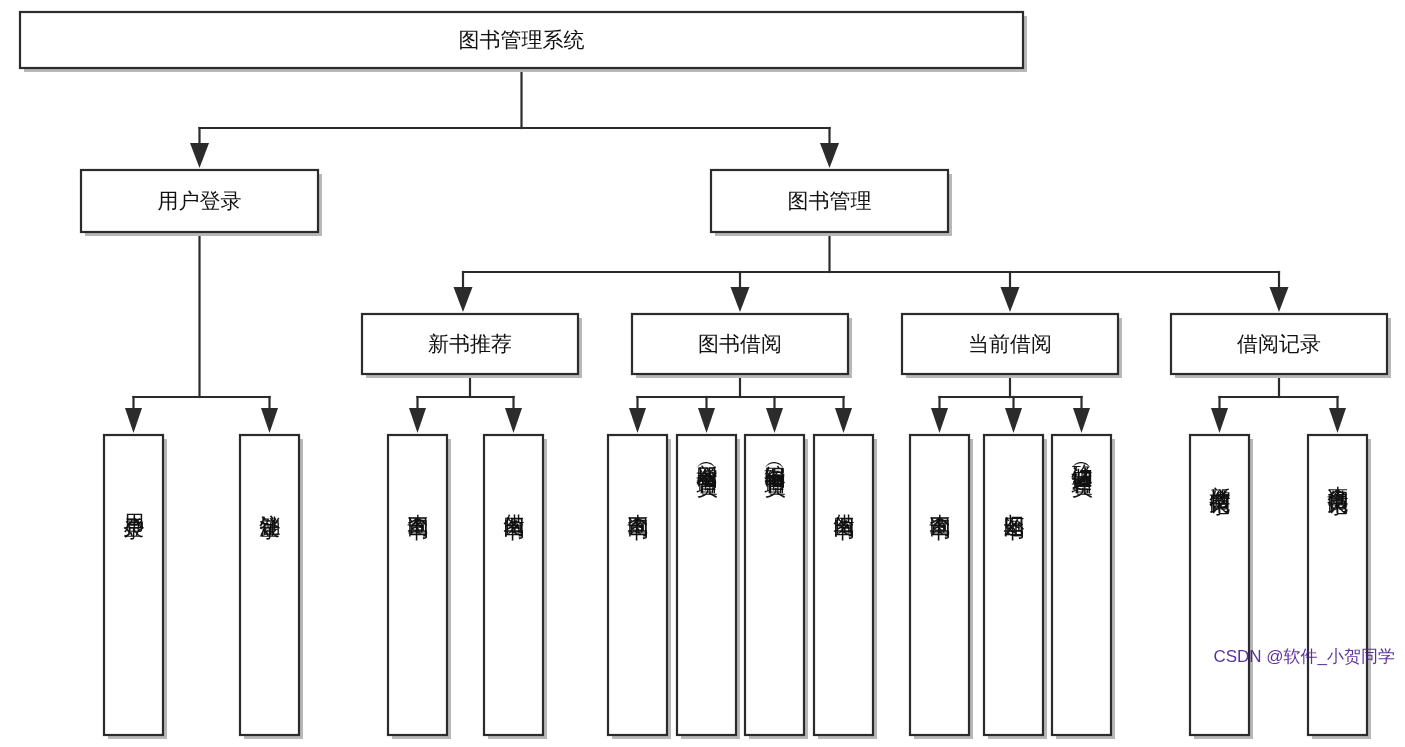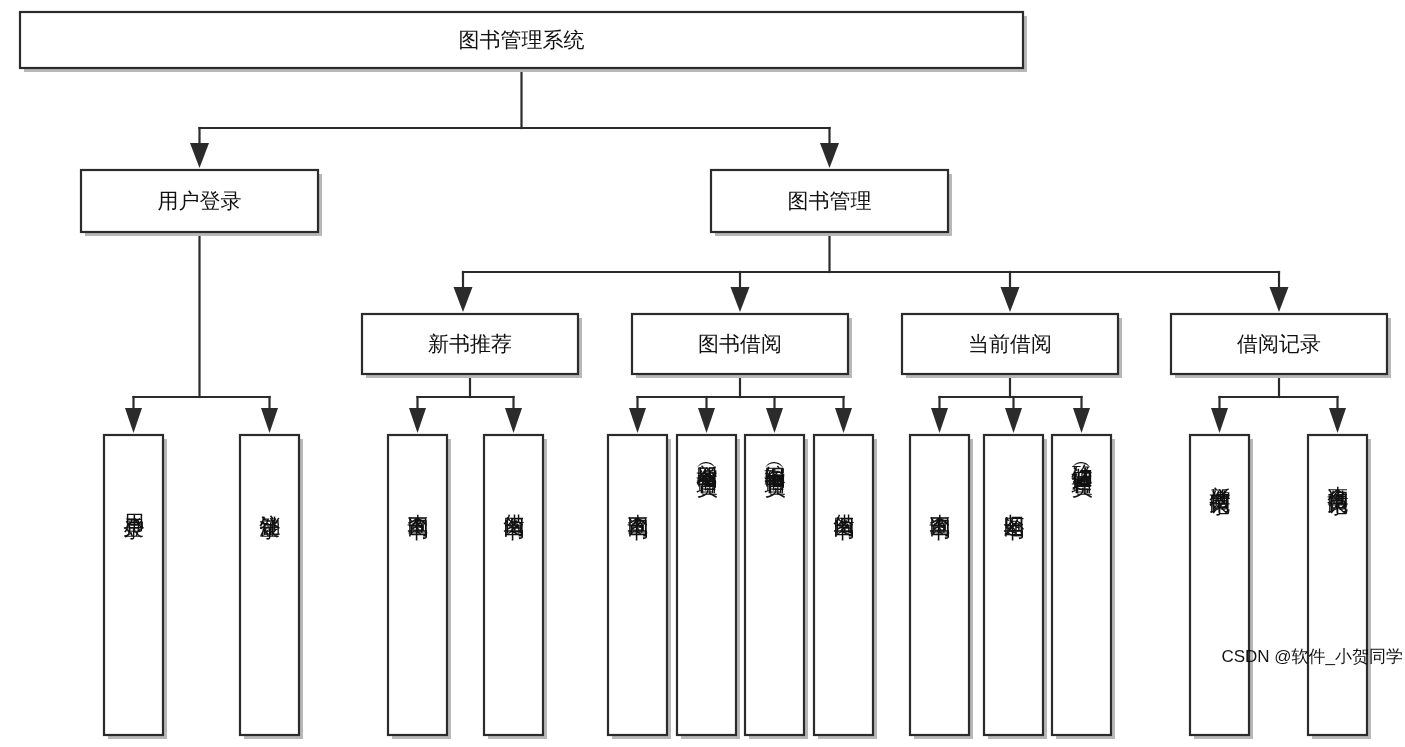--- a/index.html
+++ b/index.html
@@ -63,25 +63,25 @@
     text-orientation: upright;
     font-family: "Liberation Sans", "DejaVu Sans", sans-serif;
     font-size: 21px;
     line-height: 1.28;
     color: #111111;
     letter-spacing: 2px;
     white-space: nowrap;
   }
   .watermark {
     position: absolute;
-    right: 2px;
+    right: 10px;
     bottom: 4px;
     font-family: "Liberation Sans", "DejaVu Sans", sans-serif;
     font-size: 17px;
-    color: #000000;
+    color: #4c1d95;
     white-space: nowrap;
     opacity: 0.92;
   }
 </style>
 </head>
 <body>
 
 <div id="diagram-root">
 
   <svg class="diagram-svg" viewBox="0 0 1405 747">

